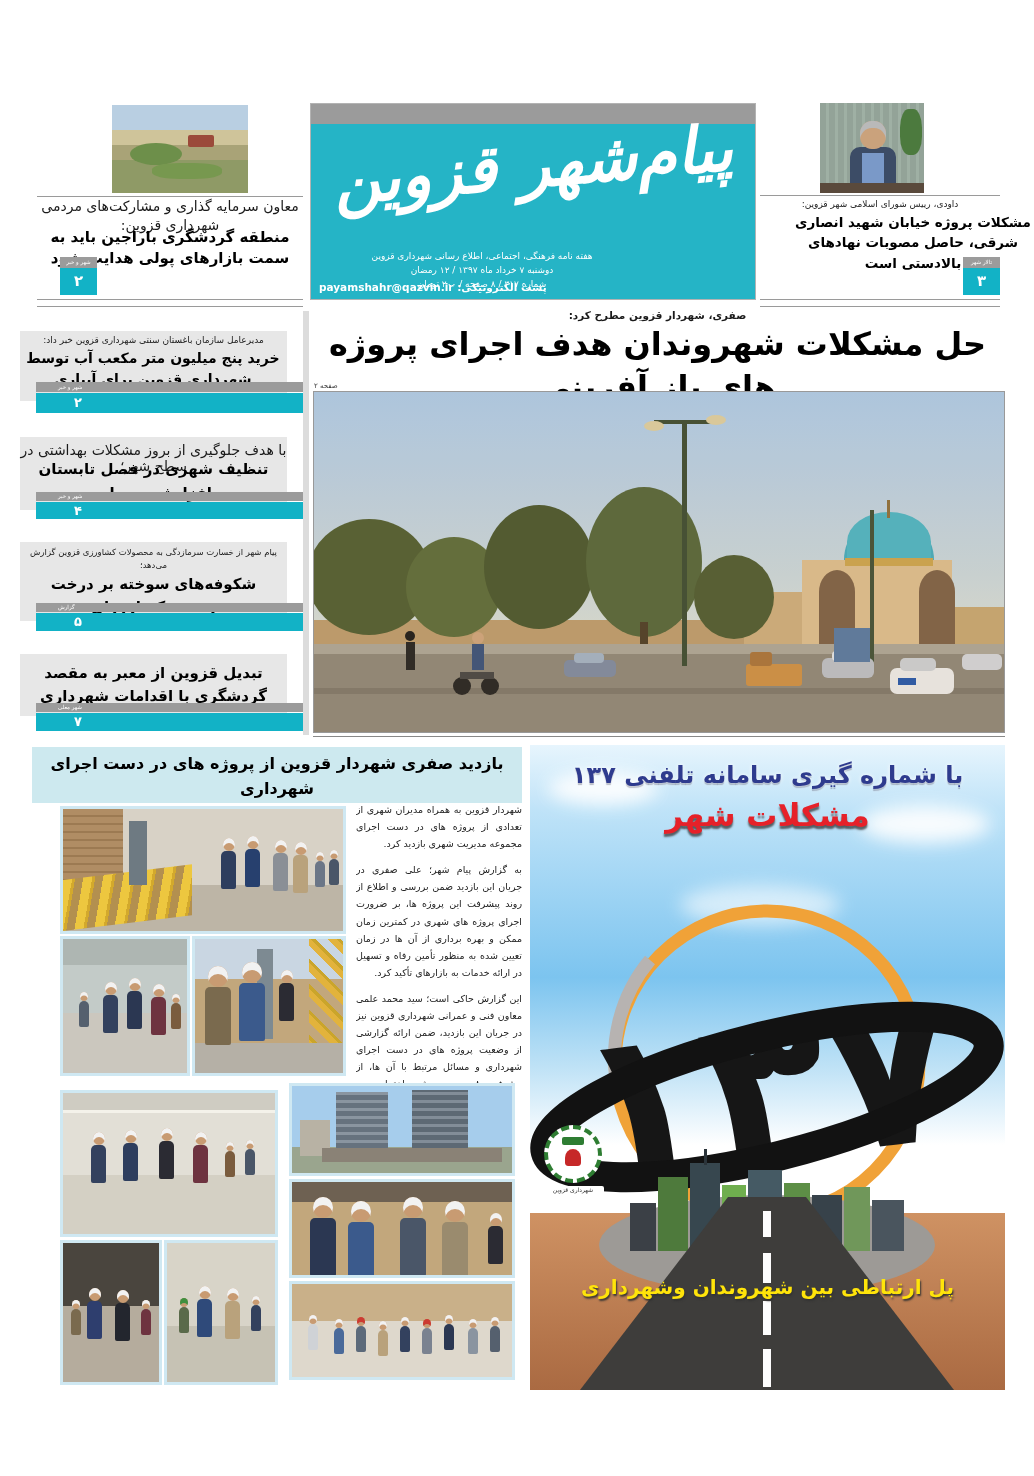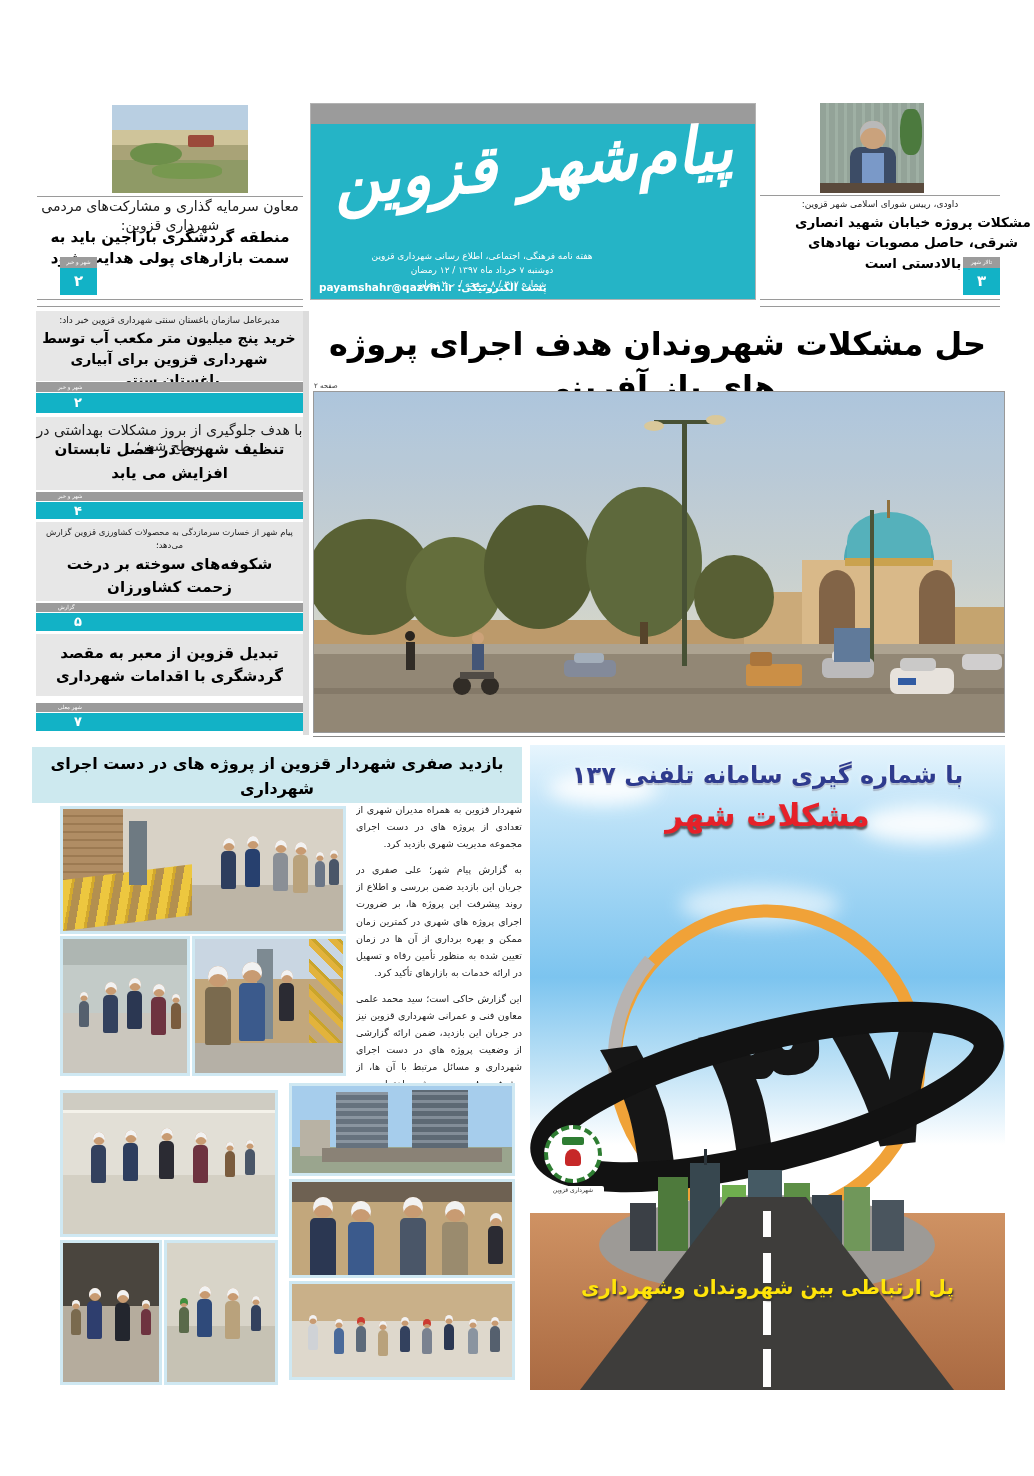--- a/index.html
+++ b/index.html
@@ -21,21 +21,21 @@
 
   
   .badge{position:absolute;width:37px;}
   .badge .sec{height:11px;background:#9b9b9b;color:#fff;font-size:5.5px;line-height:11px;text-align:center;overflow:hidden;}
   .badge .num{height:27px;background:#12b2c6;color:#fff;font-size:15px;line-height:27px;text-align:center;font-weight:bold;}
 
   .kick{position:absolute;text-align:center;color:#1a1a1a;}
   .head{position:absolute;text-align:center;color:#000;font-weight:bold;}
 
   
-  .mod{position:absolute;left:36px;width:267px;background:#e7e7e7;}
+  .mod{position:absolute;left:20px;width:267px;background:#e7e7e7;margin-top:20px;}
   .mstrip{position:absolute;left:36px;width:267px;background:#9b9b9b;color:#fff;
           font-size:5.5px;text-align:left;padding-left:22px;box-sizing:border-box;overflow:hidden;}
   .mnum{position:absolute;left:36px;width:267px;background:#12b2c6;color:#fff;font-weight:bold;
         font-size:13px;text-align:left;padding-left:38px;box-sizing:border-box;}
 
   
   .photo{position:absolute;overflow:hidden;box-sizing:border-box;}
   .bb{border:3px solid #cfe8f2;}
   .p{display:block;position:absolute;border-radius:5px 5px 2px 2px;background:var(--c,#33415e);width:15px;height:38px;}
   .p::before{content:"";position:absolute;top:-13px;left:50%;transform:translateX(-50%);
@@ -118,20 +118,21 @@
   <div class="kick" style="left:760px;top:199px;width:240px;font-size:9px;">داودی، رییس شورای اسلامی شهر قزوین:</div>
   <div class="head" style="left:760px;top:212px;width:240px;font-size:13.5px;line-height:1.5;margin-left:33px;">مشکلات پروژه خیابان شهید انصاری شرقی، حاصل مصوبات نهادهای بالادستی است</div>
   <div class="badge" style="left:963px;top:257px;">
     <div class="sec">تالار شهر</div>
     <div class="num">۳</div>
   </div>
   <div class="rule" style="left:760px;top:299px;width:240px;"></div>
   <div class="rule" style="left:760px;top:306px;width:240px;"></div>
 
   <div class="vbar" style="left:303px;top:311px;height:424px;"></div>
+  <div class="kick" style="left:310px;top:309px;width:695px;font-size:10.5px;font-weight:bold;">صفری، شهردار قزوین مطرح کرد:</div>
   <div class="head" style="left:310px;top:323px;width:695px;font-size:32px;line-height:1.35;">حل مشکلات شهروندان هدف اجرای پروژه های باز آفرینی</div>
   <div class="abs" style="left:314px;top:382px;font-size:7px;color:#333;">صفحه ۲</div>
 
   <div class="photo" style="left:313px;top:391px;width:692px;height:342px;border:1px solid #999;">
     <svg width="690" height="340" viewBox="0 0 690 340">
       <defs>
         <linearGradient id="sky1" x1="0" y1="0" x2="0" y2="1">
           <stop offset="0" stop-color="#a9c8e8"></stop>
             <stop offset="0.7" stop-color="#c6d4da"></stop>
             <stop offset="1" stop-color="#d8dcd2"></stop>

